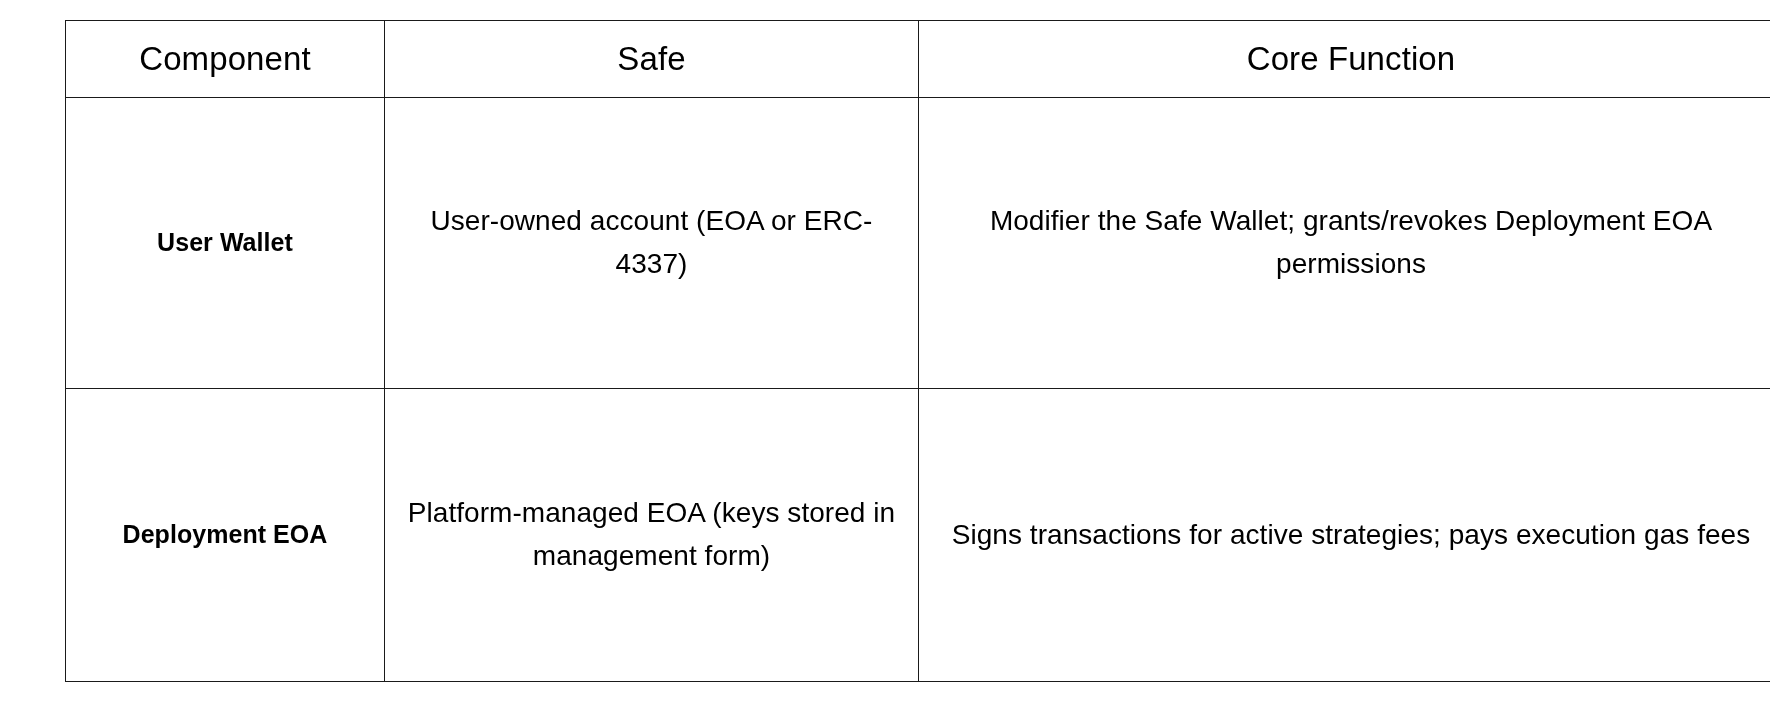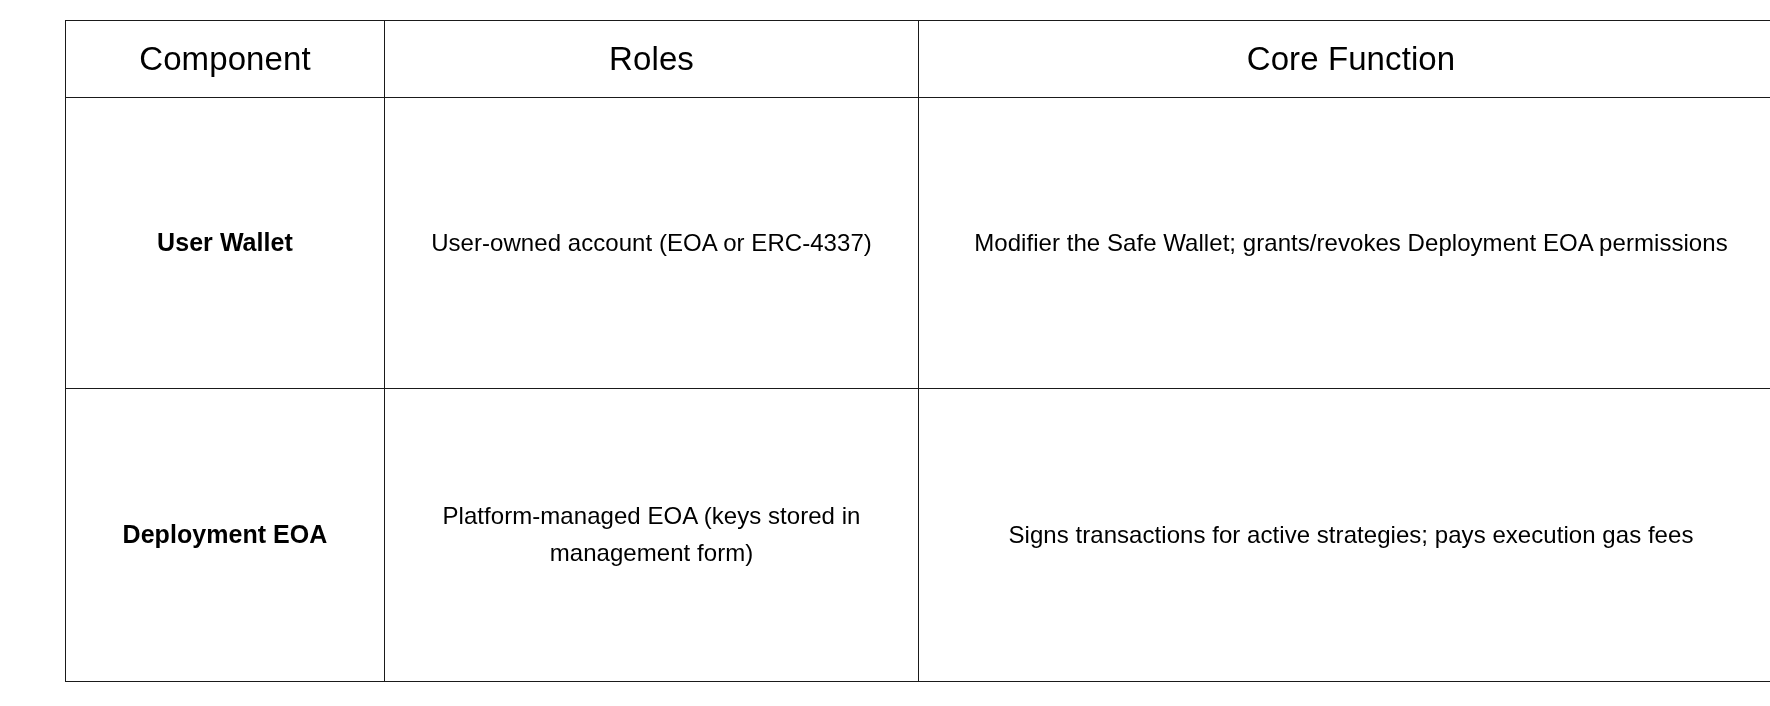--- a/index.html
+++ b/index.html
@@ -49,21 +49,21 @@
   col.col-core      { width: 865px; }
 
   thead th {
     font-size: 33px;
     font-weight: 400;
     line-height: 1.26;
     letter-spacing: 0.1px;
     height: 77px;
   }
   tbody td {
-    font-size: 24px;
+    font-size: 28px;
     font-weight: 400;
     line-height: 1.52;
     letter-spacing: 0.05px;
   }
   tbody td.component-cell {
     font-weight: 700;
     font-size: 25px;
     line-height: 1.5;
   }
   tr.row-user-wallet   td { height: 127px; }
@@ -78,21 +78,21 @@
   <div class="table-wrap">
     <table class="spec-table">
       <colgroup>
         <col class="col-component">
         <col class="col-role">
         <col class="col-core">
       </colgroup>
       <thead>
         <tr>
           <th>Component</th>
-          <th>Roles</th>
+          <th>Safe</th>
           <th>Core Function</th>
         </tr>
       </thead>
       <tbody>
         <tr class="row-user-wallet">
           <td class="component-cell">User Wallet</td>
           <td class="role-cell">User-owned account (EOA or ERC-4337)</td>
           <td class="core-cell">Modifier the Safe Wallet; grants/revokes Deployment EOA permissions</td>
         </tr>
         <tr class="row-deployment-eoa">

